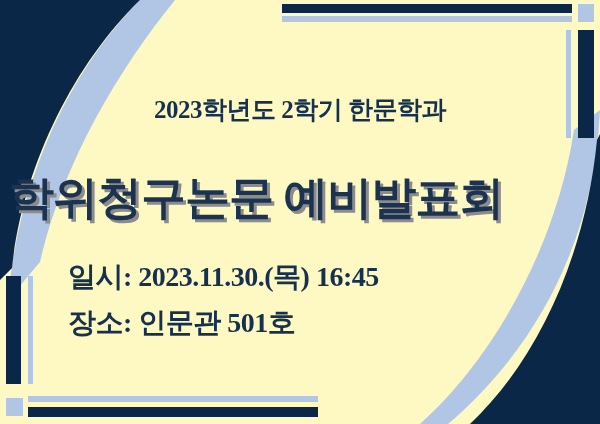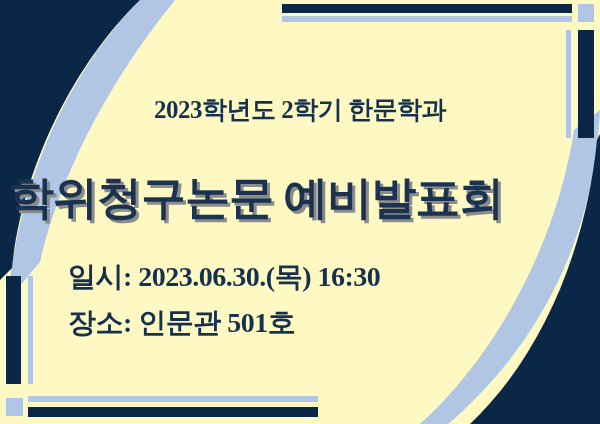--- a/index.html
+++ b/index.html
@@ -116,18 +116,18 @@
   <div class="bar bl-vbar-light"></div>
   <div class="bar bl-square"></div>
   <div class="bar bl-hbar-light"></div>
   <div class="bar bl-hbar-dark"></div>
 
   <div class="text-block">
     <div class="subtitle">2023학년도 2학기 한문학과</div>
 
     <div class="main-title">학위청구논문 예비발표회</div>
 
-    <div class="info-line info-date">일시: 2023.06.30.(목) 16:30</div>
+    <div class="info-line info-date">일시: 2023.11.30.(목) 16:45</div>
 
     <div class="info-line info-place">장소: 인문관 501호</div>
   </div>
 
 </div>
 
 </body></html>

